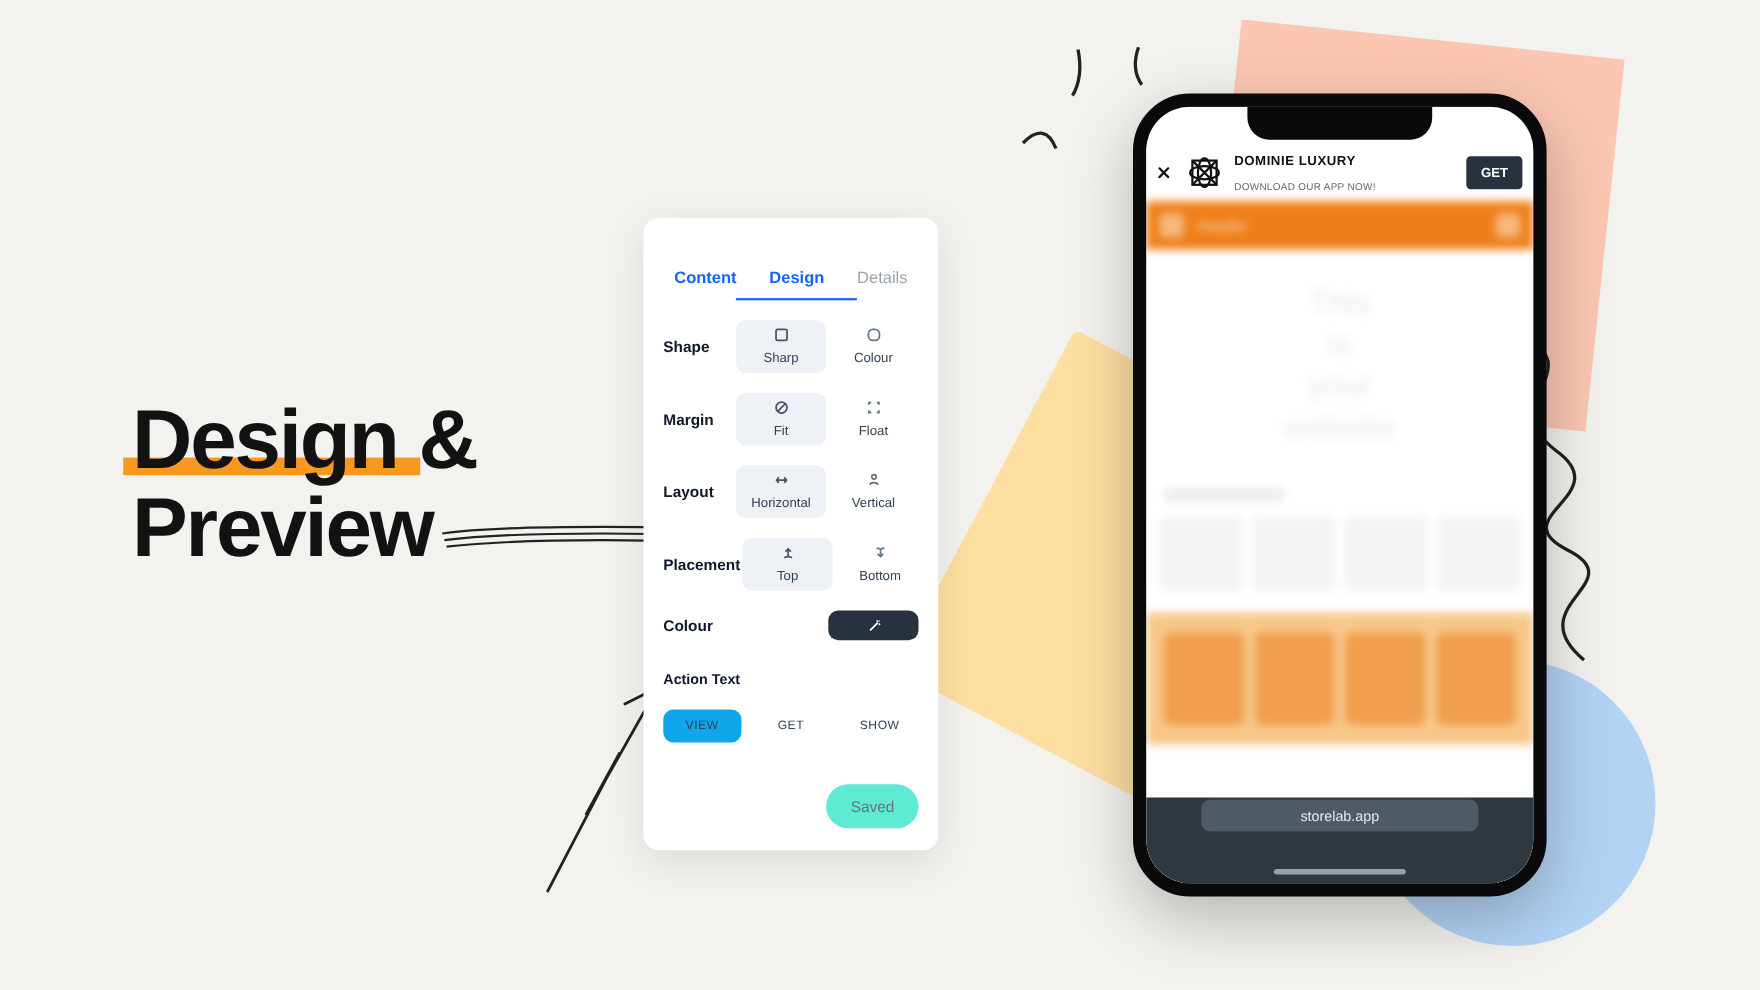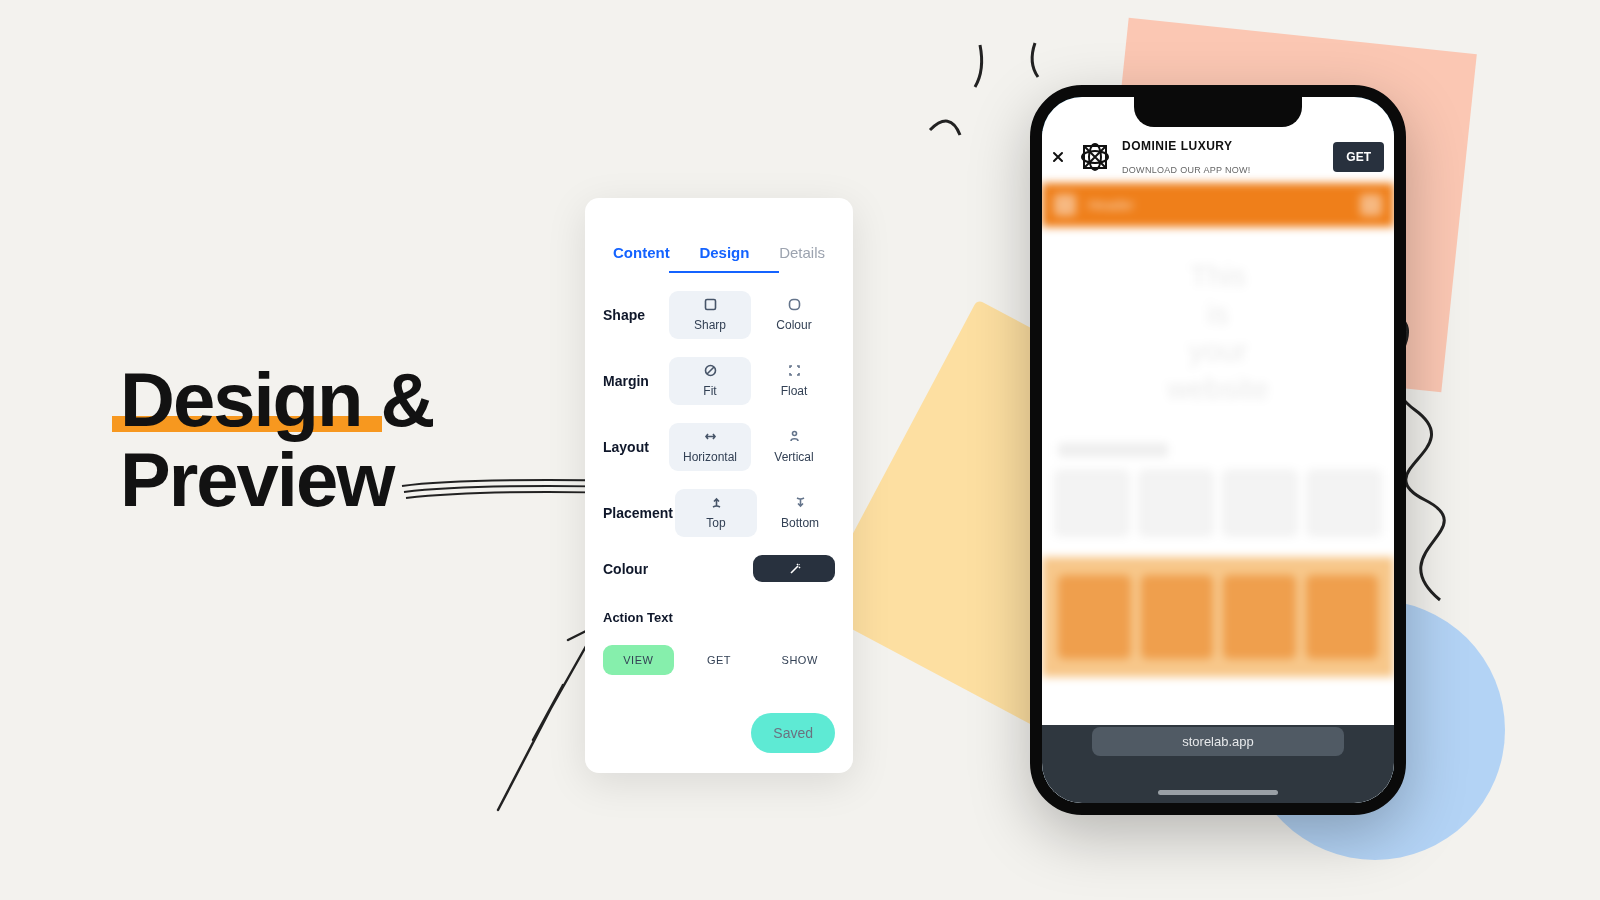--- a/index.html
+++ b/index.html
@@ -165,21 +165,21 @@
   .action-btn {
     flex: 1;
     text-align: center;
     font-size: 11px;
     letter-spacing: .5px;
     padding: 9px 4px;
     border-radius: 9px;
     color: #334155;
     cursor: pointer;
   }
-  .action-btn.selected { background: #86efac; }
+  .action-btn.selected { background: #0ea5e9; }
 
   .saved-wrap {
     display: flex;
     justify-content: flex-end;
     margin-top: 38px;
   }
   .saved-btn {
     background: #5eead4;
     color: #6b7280;
     font-size: 14px;

